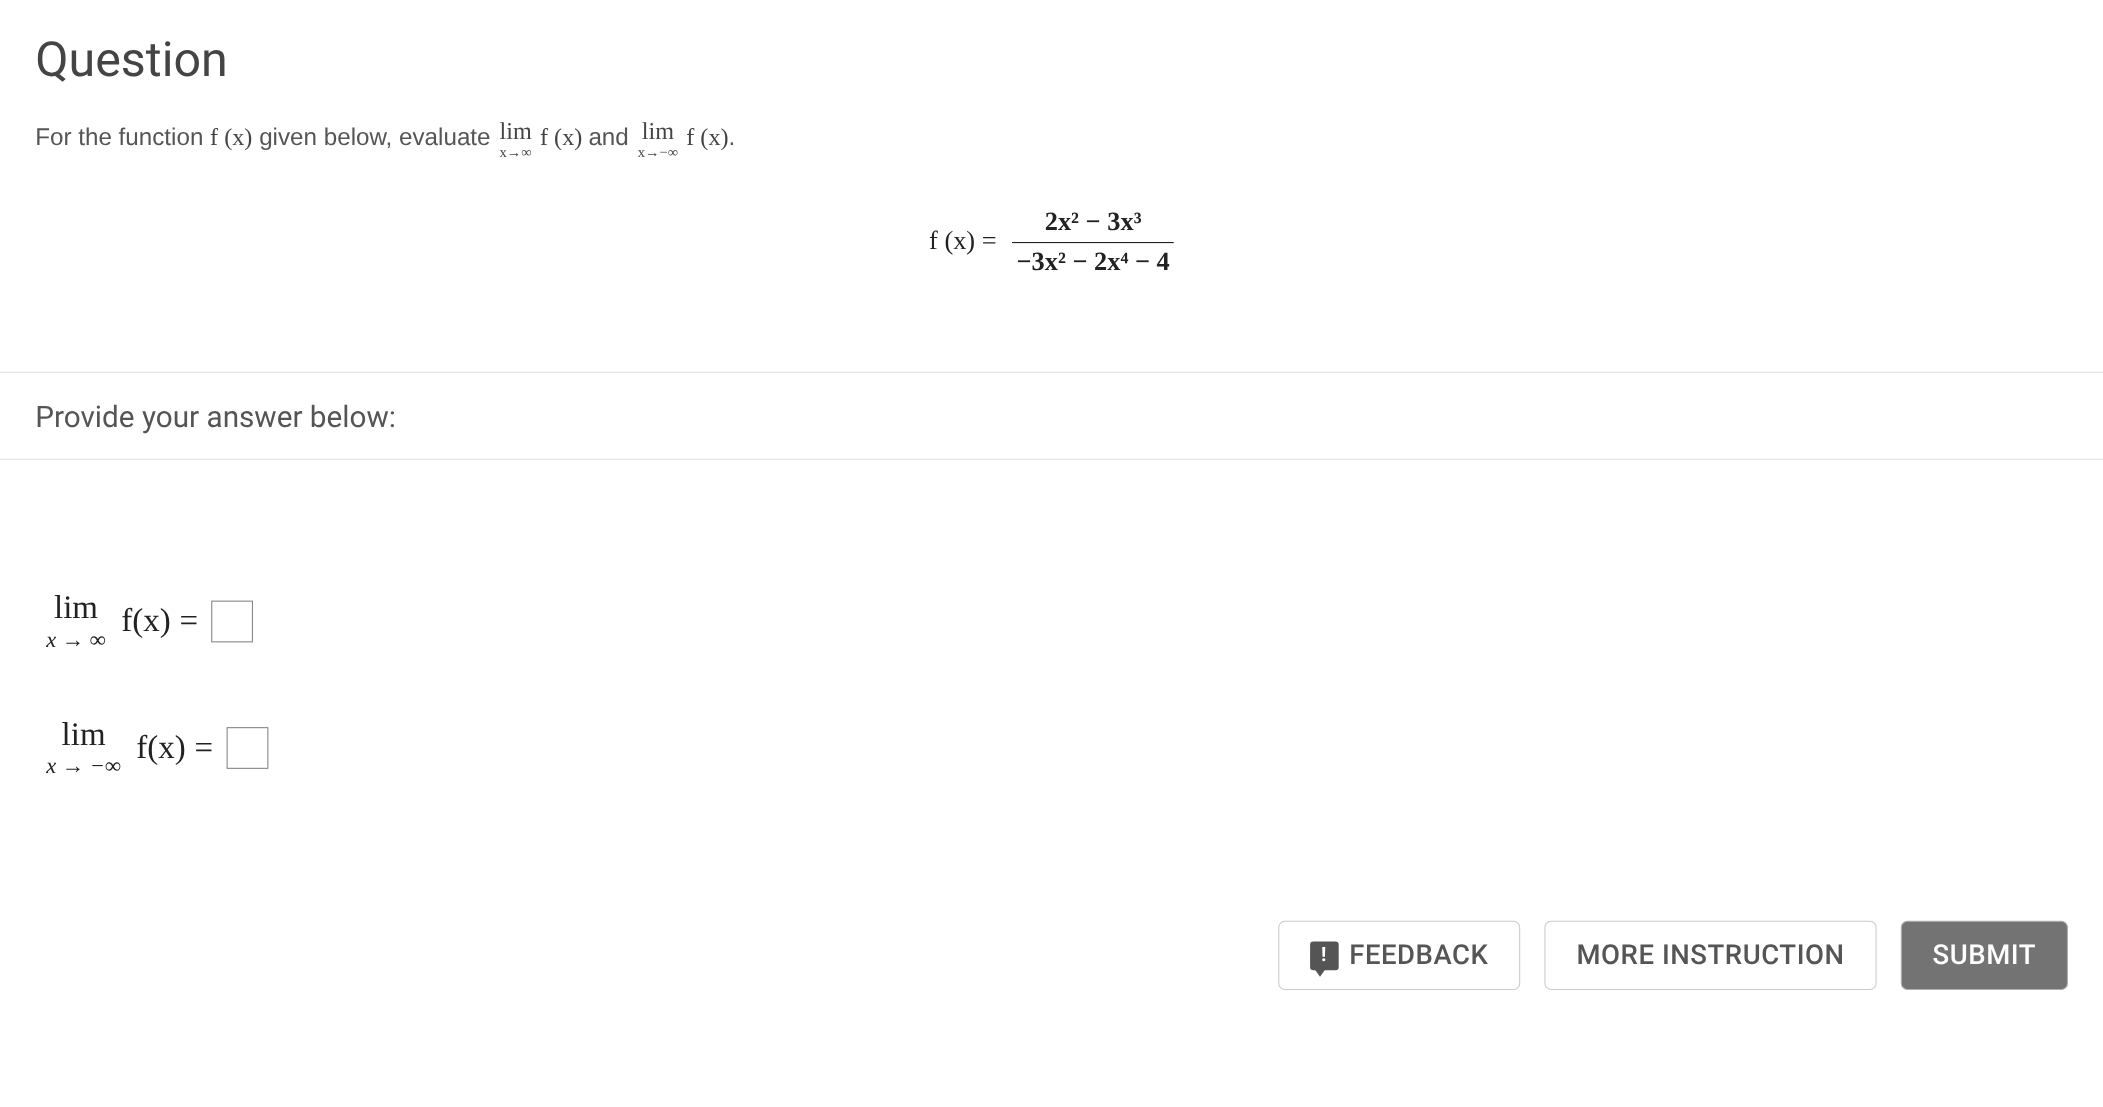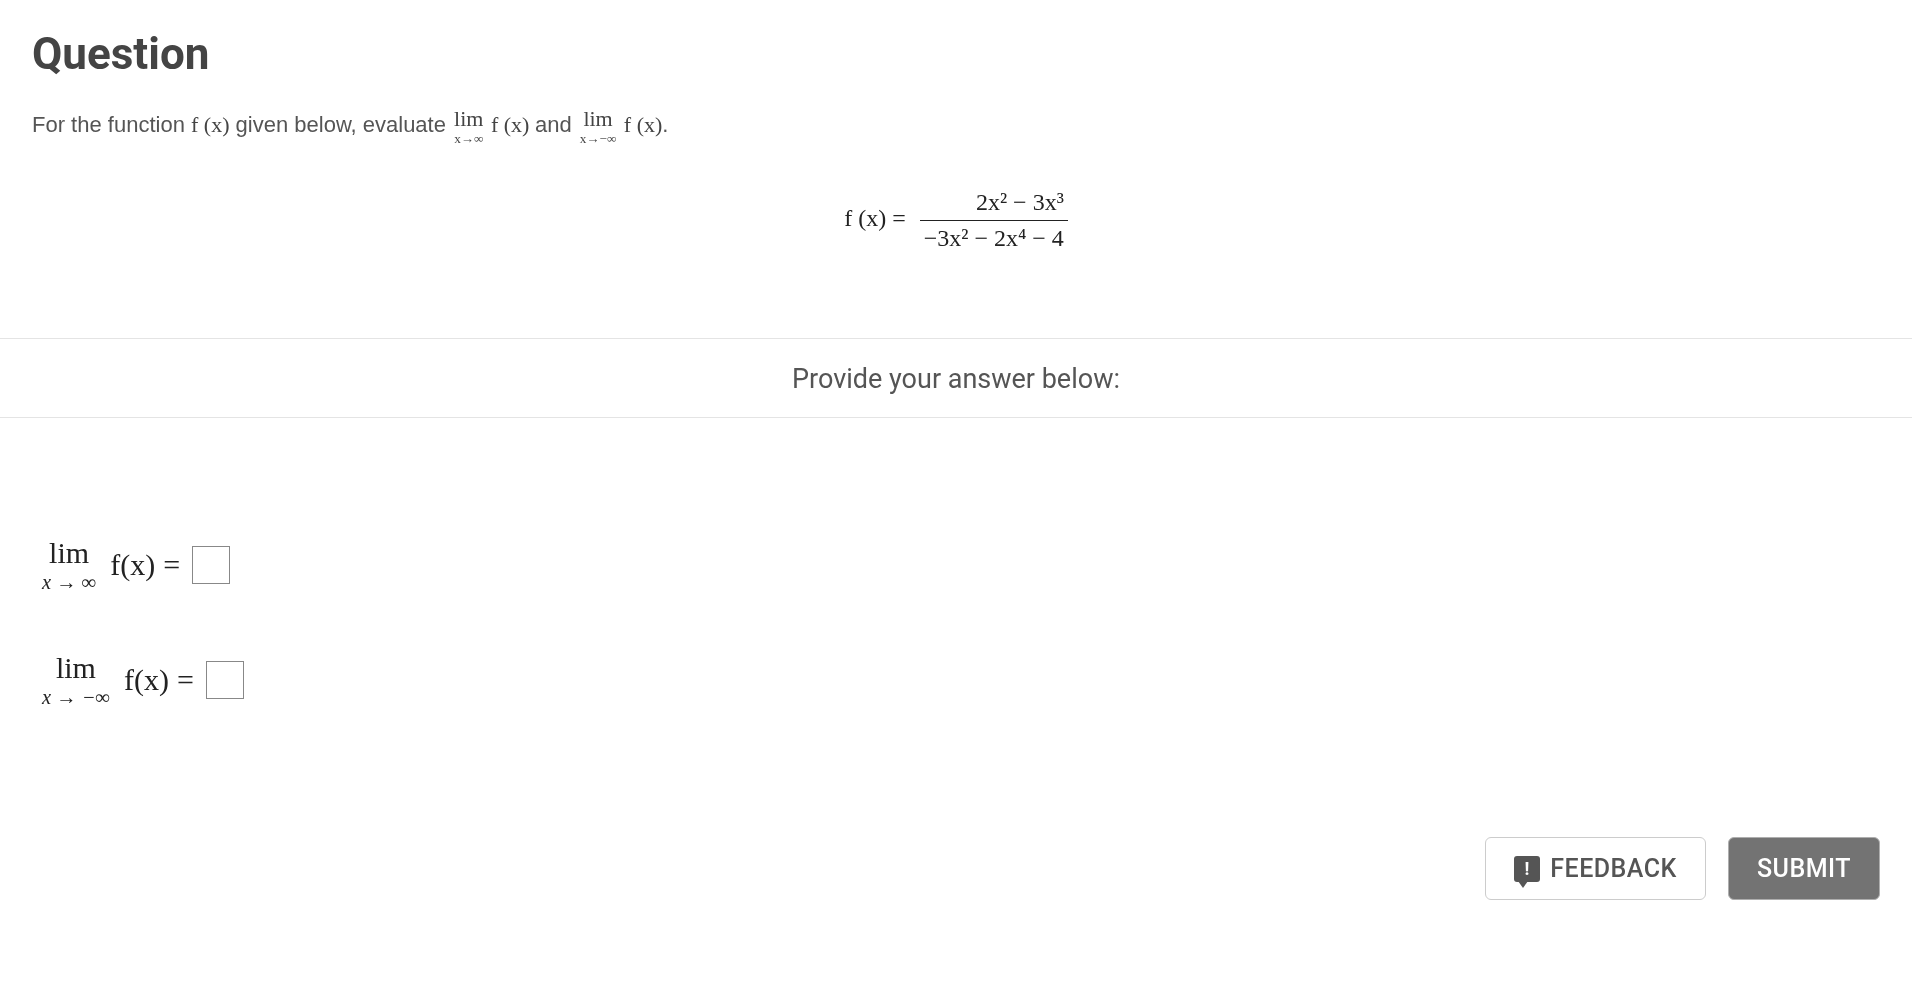--- a/index.html
+++ b/index.html
@@ -6,21 +6,21 @@
   body {
     margin: 0;
     font-family: -apple-system, BlinkMacSystemFont, "Segoe UI", Roboto, "Helvetica Neue", Arial, sans-serif;
     background: #fff;
     color: #333;
     width: 1912px;
   }
   .container { padding: 28px 32px 40px 32px; }
   .title {
     font-size: 44px;
-    font-weight: 700;
+    font-weight: 400;
     color: #444;
     margin: 0 0 28px 0;
   }
   .prompt {
     font-size: 22px;
     color: #444;
     font-family: Georgia, 'Times New Roman', serif;
     line-height: 1.3;
   }
   .prompt .sans { font-family: -apple-system, "Segoe UI", sans-serif; color:#555; }
@@ -36,22 +36,23 @@
   .equation-row {
     text-align: center;
     font-family: Georgia, 'Times New Roman', serif;
     font-size: 24px;
     margin: 44px 0 46px 0;
     color: #222;
   }
   .frac {
     display: inline-block;
     vertical-align: middle;
-    text-align: right;
+    text-align: center;
     margin-left: 8px;
+    font-weight: bold;
   }
   .frac .num { display:block; padding: 0 4px 4px 4px; }
   .frac .den { display:block; border-top: 1.5px solid #222; padding: 4px 4px 0 4px; }
   .divider {
     border: none;
     border-top: 1px solid #e4e4e4;
     margin: 0;
   }
   .answer-prompt {
     font-size: 27px;
@@ -158,21 +159,21 @@
     <span class="frac">
       <span class="num">2x² − 3x³</span>
       <span class="den">−3x² − 2x⁴ − 4</span>
     </span>
   </div>
 
 </div>
 
 <hr class="divider">
 
-<div class="container" style="padding-top:0;padding-bottom:0;text-align:center;">
+<div class="container" style="padding-top:0;padding-bottom:0;">
   <div class="answer-prompt">Provide your answer below:</div>
 </div>
 
 <hr class="divider">
 
 <div class="container" style="padding-top:0;">
   <div class="answers">
 
     <div class="ans-row">
       <span class="mlim2">
@@ -195,16 +196,19 @@
     </div>
 
   </div>
 </div>
 
 <div class="button-bar">
   <div class="btn btn-outline">
     <span class="feedback-icon">!</span>
     <span>FEEDBACK</span>
   </div>
+  <div class="btn btn-outline">
+    <span>MORE INSTRUCTION</span>
+  </div>
   <div class="btn btn-solid">
     <span>SUBMIT</span>
   </div>
 </div>
 
 </body></html>

